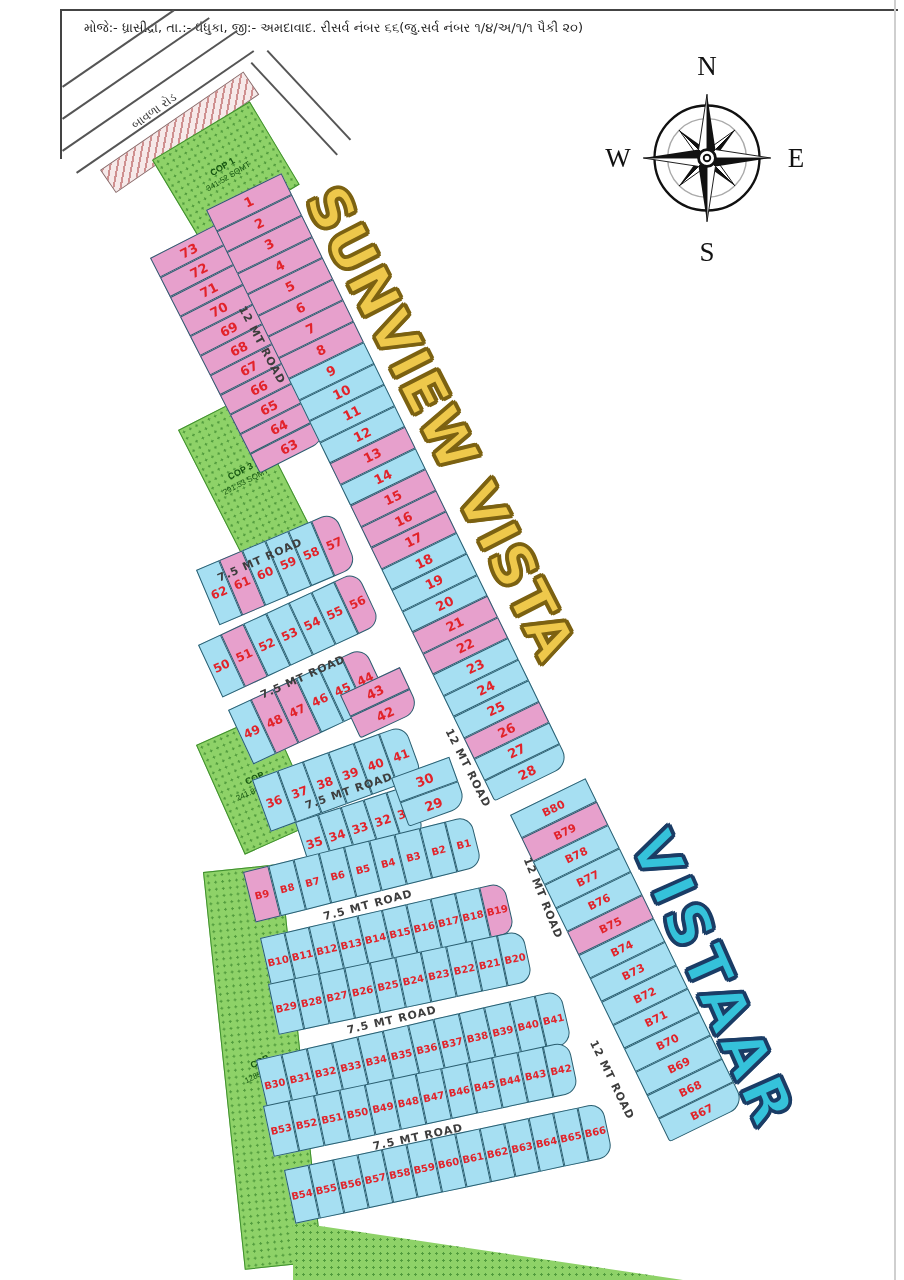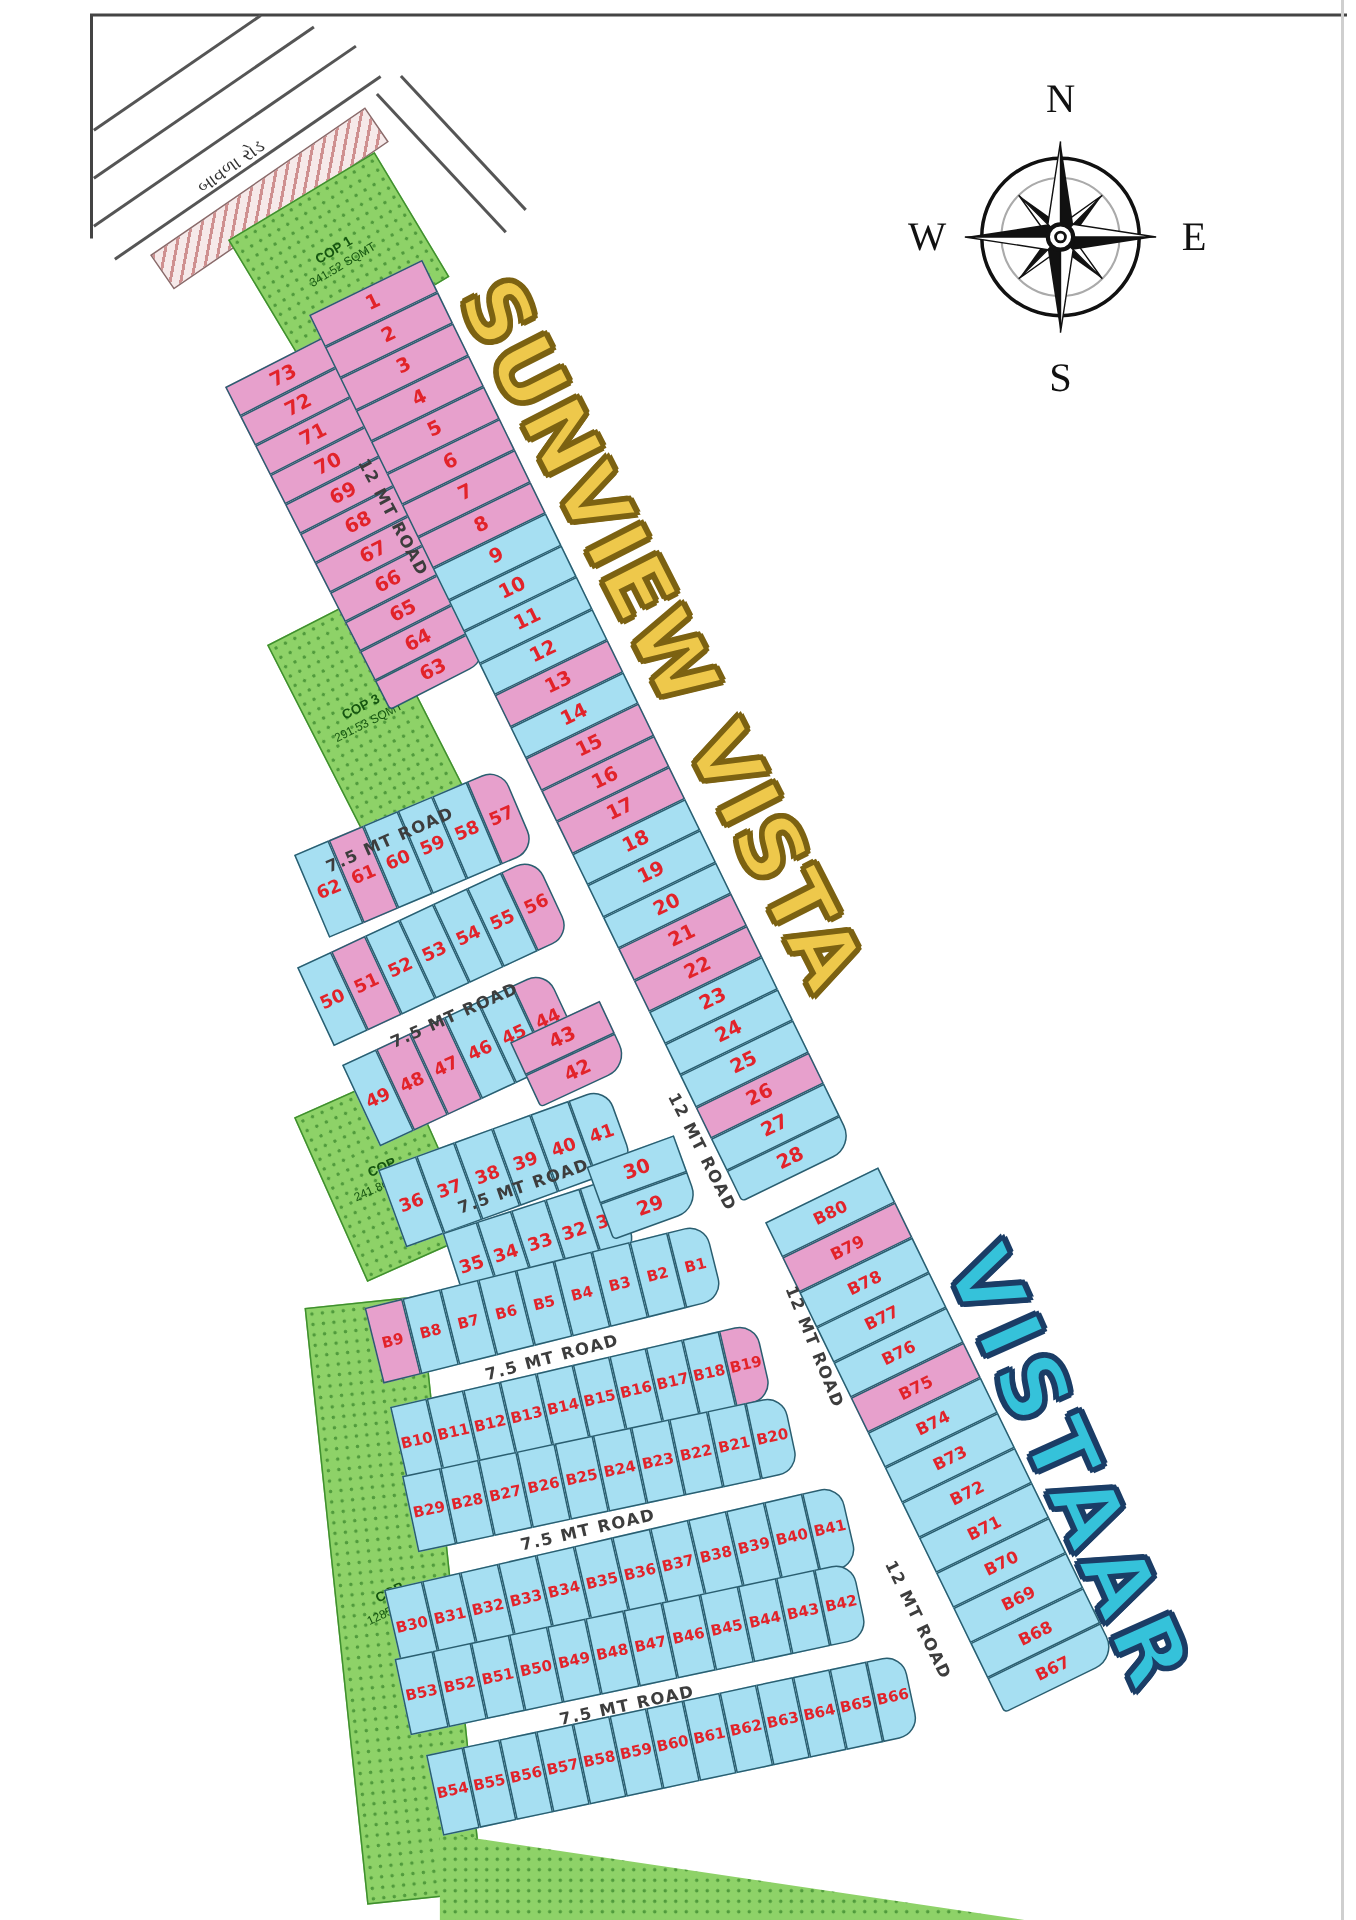--- a/index.html
+++ b/index.html
@@ -34,20 +34,21 @@
        white-space:nowrap;font-family:"DejaVu Sans",sans-serif;}
   .compass{position:absolute;}
   .compass-letter{position:absolute;font-family:"Liberation Serif",serif;
        font-size:27px;color:#111;transform:translate(-50%,-50%);}
 </style>
 </head>
 <body>
 
 <div id="stage">
 
+  <div class="hdr">મોજે:- ધ્રાસીદ્રા, તા.:- ધંધુકા, જી:- અમદાવાદ.   રીસર્વ નંબર ૬૬(જુ.સર્વ નંબર ૧/૪/અ/૧/૧ પૈકી ૨૦)</div>
 
   <div class="roadname" id="roadname" style="left:128px;top:104px;transform:rotate(-36deg);">બાવળા રોડ</div>
 
   <div class="compass" style="left:632px;top:83px;width:150px;height:150px;">
     <svg width="150" height="150" viewBox="0 0 160 160">
       <circle cx="80" cy="80" r="56" fill="none" stroke="#111" stroke-width="2.5"></circle>
       <circle cx="80" cy="80" r="42" fill="none" stroke="#aaa" stroke-width="1.5"></circle>
       <g>
         <g transform="rotate(45 80 80)">
           <polygon points="80,38 86,74 80,80" fill="#111"></polygon>

